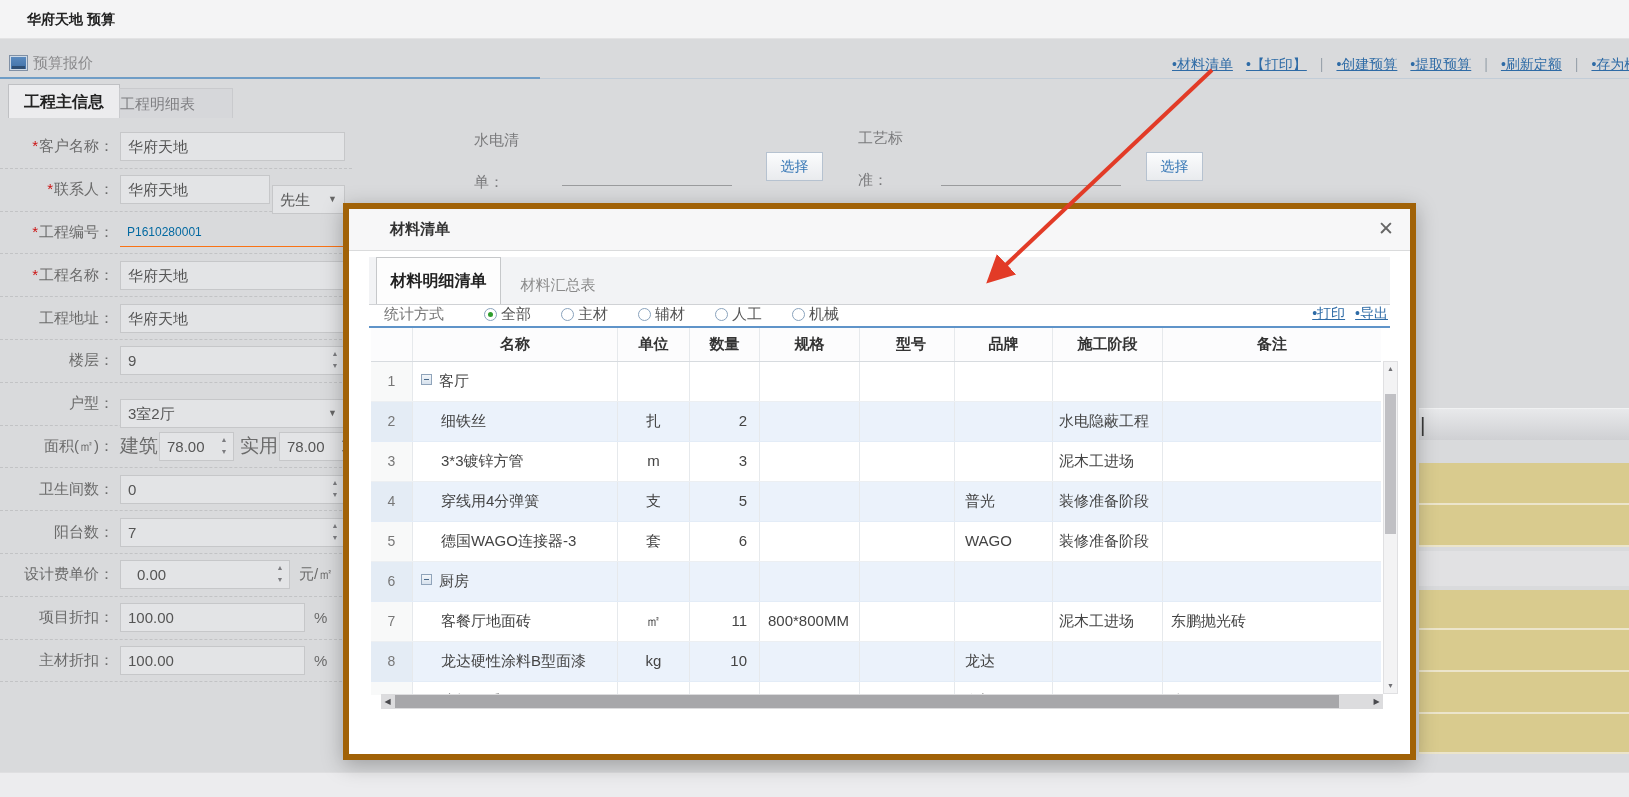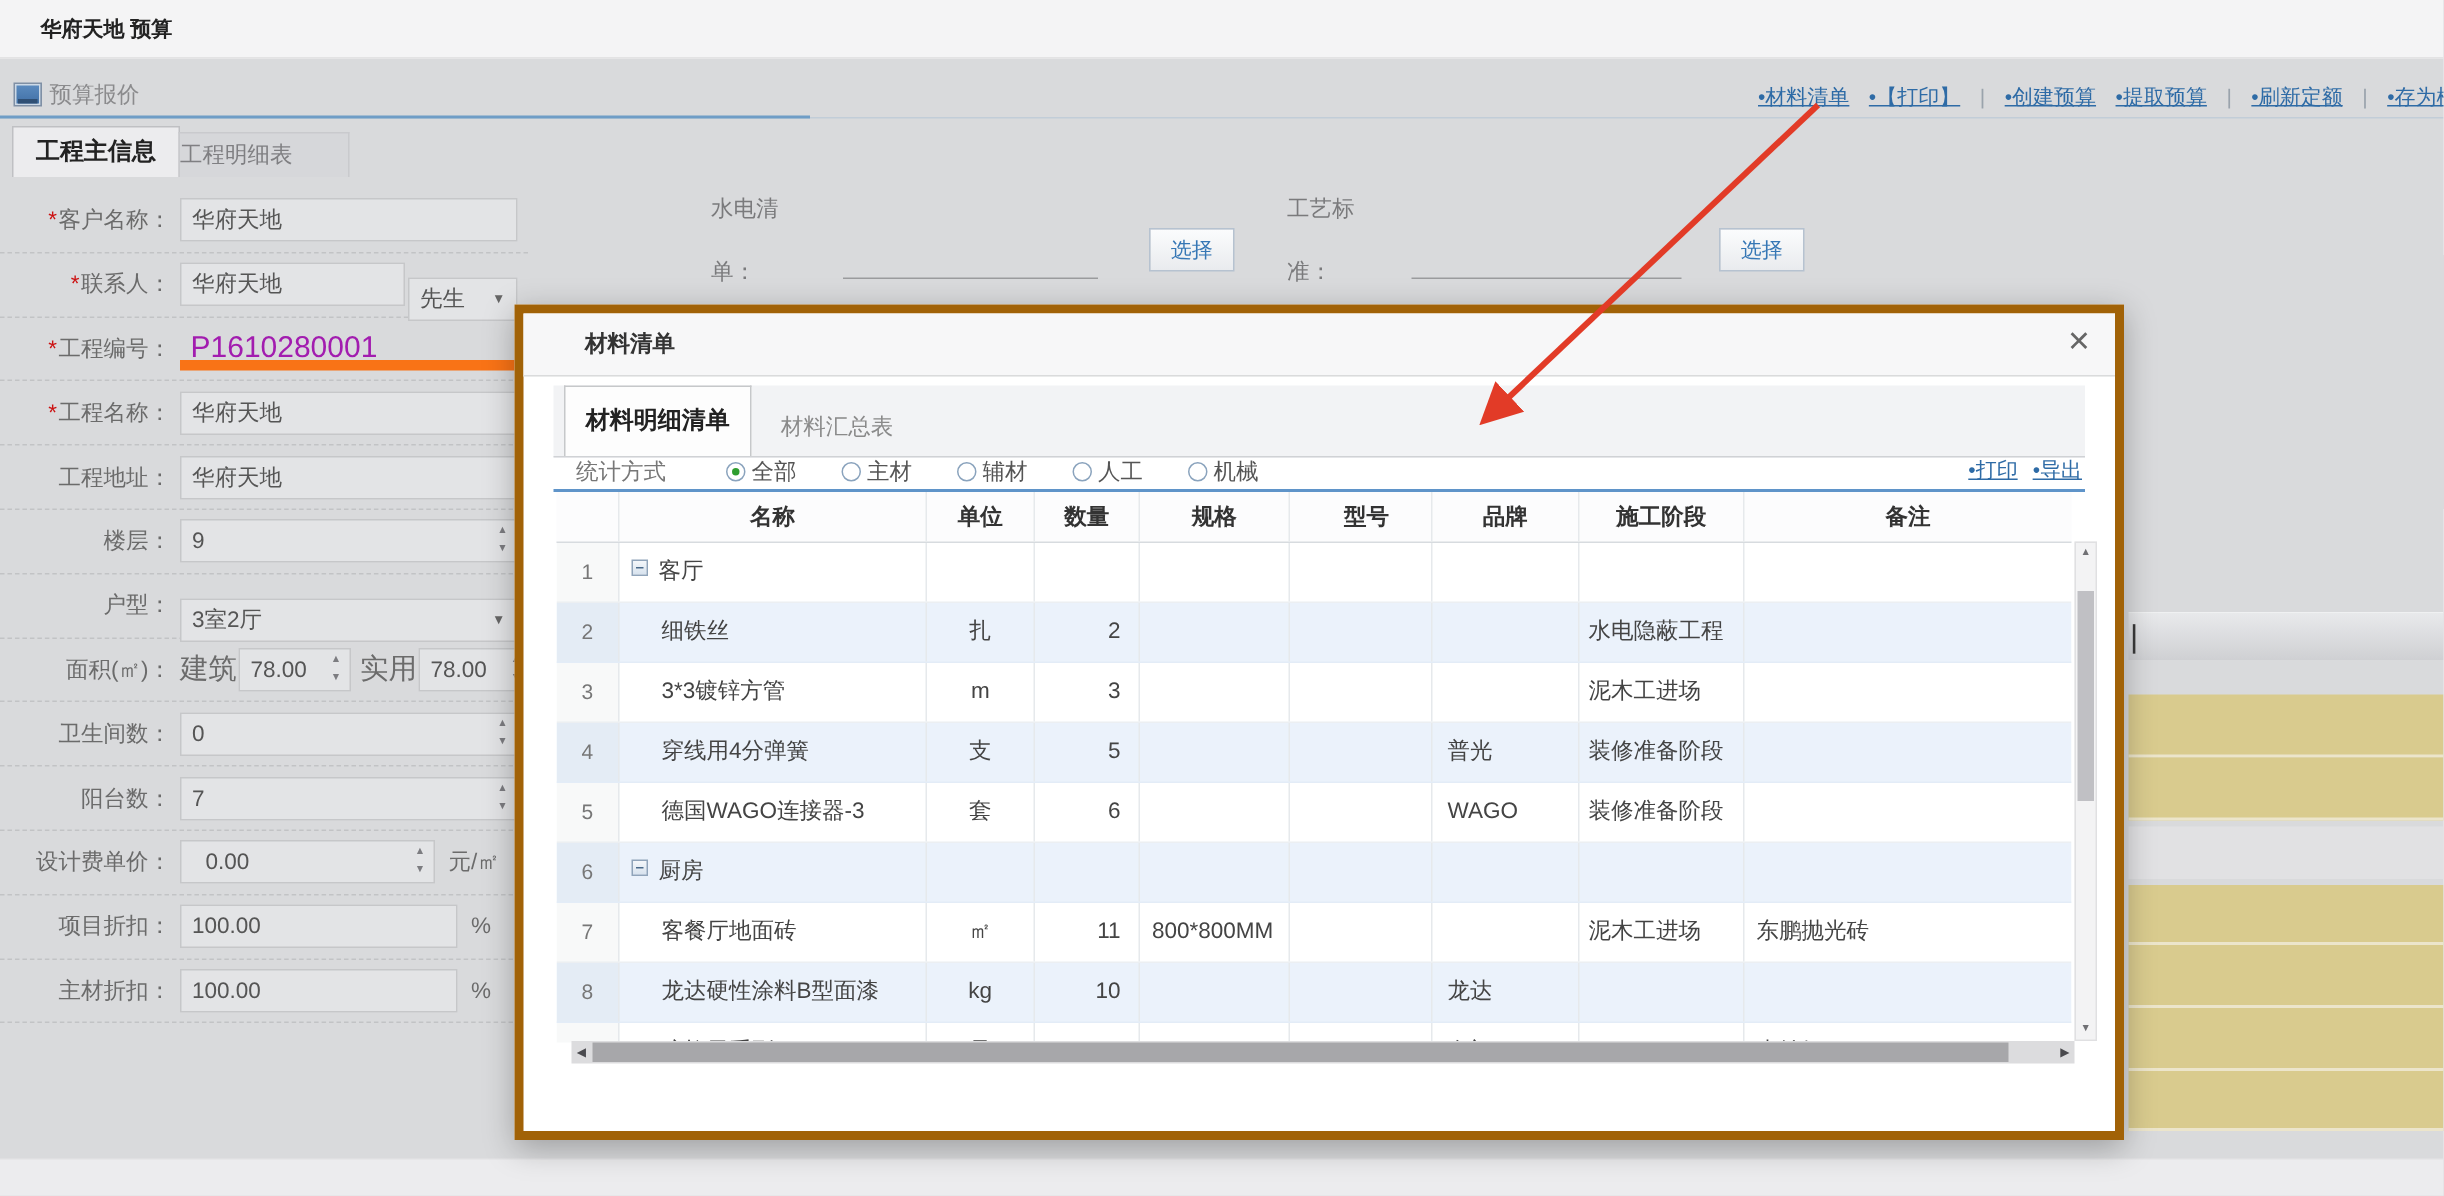--- a/index.html
+++ b/index.html
@@ -29,21 +29,21 @@
   .star{color:#cc1111;margin-right:1px;}
   .fbody{flex:1;display:flex;align-items:center;padding-left:6px;}
   .tbox{box-sizing:border-box;height:29px;line-height:27px;background:#e3e4e6;border:1px solid #c6c7c9;
         color:#555;font-size:15px;padding:0 7px;position:relative;overflow:hidden;white-space:nowrap;}
   .w-full{width:225px;}
   .spin{padding-right:18px;}
   .arrows{position:absolute;right:3px;top:1px;width:12px;height:26px;text-align:center;}
   .ar{display:block;font-size:7px;line-height:12px;color:#7c7c80;cursor:pointer;}
   .caret{position:absolute;right:7px;top:0;font-size:9px;color:#666;line-height:27px;}
   .sel{padding-right:22px;margin-top:20px;}
-  .ubox{width:225px;height:29px;line-height:29px;border-bottom:7px solid #f97316;color:#a21caf;font-size:20px;padding:0 7px;box-sizing:border-box;}
+  .ubox{width:225px;height:29px;line-height:29px;border-bottom:1px solid #f97316;color:#0369a1;font-size:12px;padding:0 7px;box-sizing:border-box;}
   .suffix{font-size:15px;color:#6b6b6b;margin-left:9px;white-space:nowrap;}
   .mini-label{font-size:19px;color:#6b6b6b;margin:0 1px 0 0;white-space:nowrap;}
   .w74{width:75px;} .w150{width:150px;} .w72{width:73px;margin-left:2px;} .w170{width:170px;padding-left:16px;} .w185{width:185px;}
   
   .hlabel{position:absolute;width:76px;font-size:15px;color:#7a7a7c;line-height:42px;}
   .uline{position:absolute;height:1px;background:#9b9c9e;}
   .sel-btn{position:absolute;width:57px;height:29px;line-height:27px;text-align:center;font-size:14px;color:#3677b5;
            background:linear-gradient(#fbfcfd,#e9ebee);border:1px solid #b6c2d0;box-sizing:border-box;cursor:pointer;}
   
   .panel-head{position:absolute;left:1419px;top:408px;width:210px;height:31px;background:linear-gradient(#e8e9eb,#cfd0d3);border-top:1px solid #f0f1f2;}
@@ -71,21 +71,21 @@
   .m-links{position:absolute;right:2px;top:1px;font-size:14px;white-space:nowrap;}
   .m-links a{color:#2e6ba6;text-decoration:underline;margin-left:10px;cursor:pointer;}
   
   .m-table{position:absolute;left:22px;top:119px;width:1010px;}
   .th-row{display:flex;height:33px;line-height:33px;background:#fcfcfd;border-bottom:1px solid #d7dbdf;
           font-weight:bold;font-size:15px;color:#333;}
   .rows{height:333px;overflow:hidden;}
   .trow{display:flex;height:39px;line-height:38px;border-bottom:1px solid #eceff2;background:#fff;font-size:15px;color:#444;}
   .trow.alt{background:#ebf2fb;border-bottom:1px solid #e3ecf7;}
   .cell{box-sizing:border-box;border-right:1px solid #e6e9ec;overflow:hidden;white-space:nowrap;}
-  .th-row .cell{text-align:center;}
+  .th-row .cell{text-align:center;font-family:Liberation Serif, serif;}
   .c0{width:42px;text-align:center;color:#777;font-size:14px;}
   .trow .c0{background:rgba(80,90,100,0.04);}
   .c1{width:205px;padding-left:28px;}
   .c1.grp{padding-left:8px;}
   .c2{width:72px;text-align:center;}
   .c3{width:70px;text-align:right;padding-right:12px;}
   .c4{width:100px;padding-left:8px;}
   .c5{width:95px;padding-left:8px;}
   .c6{width:98px;padding-left:10px;}
   .c7{width:110px;padding-left:6px;}
@@ -235,21 +235,21 @@
         </div>
     </div>
   </div>
 
   <div class="hlabel" style="left:474px;top:119px;">
     <div>水电清</div>
       <div>单：</div>
   </div>
   <div class="uline" style="left:562px;top:185px;width:170px;"></div>
   <div class="sel-btn" style="left:766px;top:152px;">选择</div>
-  <div class="hlabel" style="left:858px;top:119px;">
+  <div class="hlabel" style="left:858px;top:119px;font-family:Liberation Mono, monospace;">
     <div>工艺标</div>
       <div>准：</div>
   </div>
   <div class="uline" style="left:941px;top:185px;width:180px;"></div>
   <div class="sel-btn" style="left:1146px;top:152px;">选择</div>
 
   <div class="panel-head"></div>
   <span class="frag">|</span>
   <div class="band" style="top:463px;height:40px;"></div>
   <div class="band" style="top:505px;height:40px;"></div>

